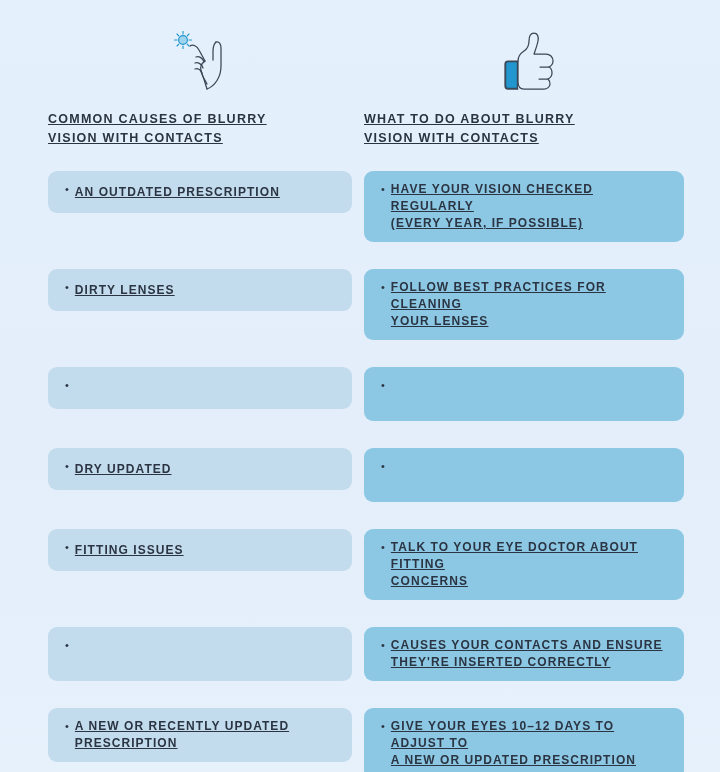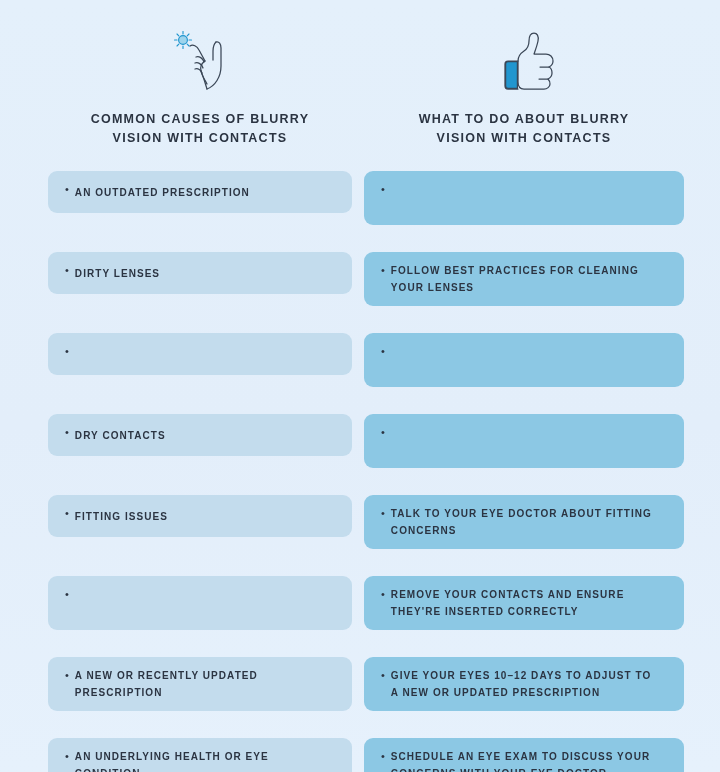--- a/index.html
+++ b/index.html
@@ -25,29 +25,30 @@
     display: flex;
     align-items: flex-end;
     justify-content: center;
     padding-top: 38px;
     box-sizing: border-box;
   }
   .icon-wrap svg {
     display: block;
   }
   .col-title {
-    text-align: center;
+    text-align: left;
     color: #2b3442;
     font-size: 12.5px;
     font-weight: bold;
     letter-spacing: 1.25px;
     line-height: 19px;
     margin-top: 18px;
     margin-bottom: 0;
     white-space: pre-line;
+    text-decoration: underline;
   }
   .pill {
     border-radius: 9px;
     box-sizing: border-box;
     display: flex;
     align-items: center;
     padding: 10px 14px 10px 17px;
     margin-bottom: 27px;
     min-height: 42px;
   }
@@ -66,25 +67,26 @@
   .bullet {
     color: #2b3442;
     font-size: 11px;
     line-height: 15px;
     margin-right: 6px;
     align-self: flex-start;
     margin-top: 1px;
   }
   .pill-text {
     color: #2b3442;
-    font-size: 10px;
+    font-size: 12px;
     font-weight: bold;
     letter-spacing: 1.05px;
     line-height: 17px;
     white-space: pre-line;
+    text-decoration: underline;
   }
   .grid {
     position: relative;
     display: grid;
     grid-template-columns: 304px 320px;
     column-gap: 12px;
     padding: 0 48px;
     box-sizing: border-box;
     width: 720px;
   }
@@ -160,20 +162,22 @@
   <div class="grid" id="pill-grid" style="margin-top: 23px; row-gap: 27px; align-items: start;">
       <div class="grid-row-cell">
         <div class="pill pill-left" style="width: 100%;">
           <span class="bullet">•</span>
           <span class="pill-text">AN OUTDATED PRESCRIPTION</span>
         </div>
       </div>
       <div class="grid-row-cell">
         <div class="pill pill-right two-line" style="width: 100%;">
           <span class="bullet">•</span>
+          <span class="pill-text">HAVE YOUR VISION CHECKED REGULARLY
+(EVERY YEAR, IF POSSIBLE)</span>
         </div>
       </div>
       <div class="grid-row-cell">
         <div class="pill pill-left" style="width: 100%;">
           <span class="bullet">•</span>
           <span class="pill-text">DIRTY LENSES</span>
         </div>
       </div>
       <div class="grid-row-cell">
         <div class="pill pill-right two-line" style="width: 100%;">
@@ -188,21 +192,21 @@
         </div>
       </div>
       <div class="grid-row-cell">
         <div class="pill pill-right two-line" style="width: 100%;">
           <span class="bullet">•</span>
         </div>
       </div>
       <div class="grid-row-cell">
         <div class="pill pill-left" style="width: 100%;">
           <span class="bullet">•</span>
-          <span class="pill-text">DRY CONTACTS</span>
+          <span class="pill-text">DRY UPDATED</span>
         </div>
       </div>
       <div class="grid-row-cell">
         <div class="pill pill-right two-line" style="width: 100%;">
           <span class="bullet">•</span>
         </div>
       </div>
       <div class="grid-row-cell">
         <div class="pill pill-left" style="width: 100%;">
           <span class="bullet">•</span>
@@ -217,21 +221,21 @@
         </div>
       </div>
       <div class="grid-row-cell">
         <div class="pill pill-left two-line" style="width: 100%;">
           <span class="bullet">•</span>
         </div>
       </div>
       <div class="grid-row-cell">
         <div class="pill pill-right two-line" style="width: 100%;">
           <span class="bullet">•</span>
-          <span class="pill-text">REMOVE YOUR CONTACTS AND ENSURE
+          <span class="pill-text">CAUSES YOUR CONTACTS AND ENSURE
 THEY'RE INSERTED CORRECTLY</span>
         </div>
       </div>
       <div class="grid-row-cell">
         <div class="pill pill-left two-line" style="width: 100%;">
           <span class="bullet">•</span>
           <span class="pill-text">A NEW OR RECENTLY UPDATED
 PRESCRIPTION</span>
         </div>
       </div>

